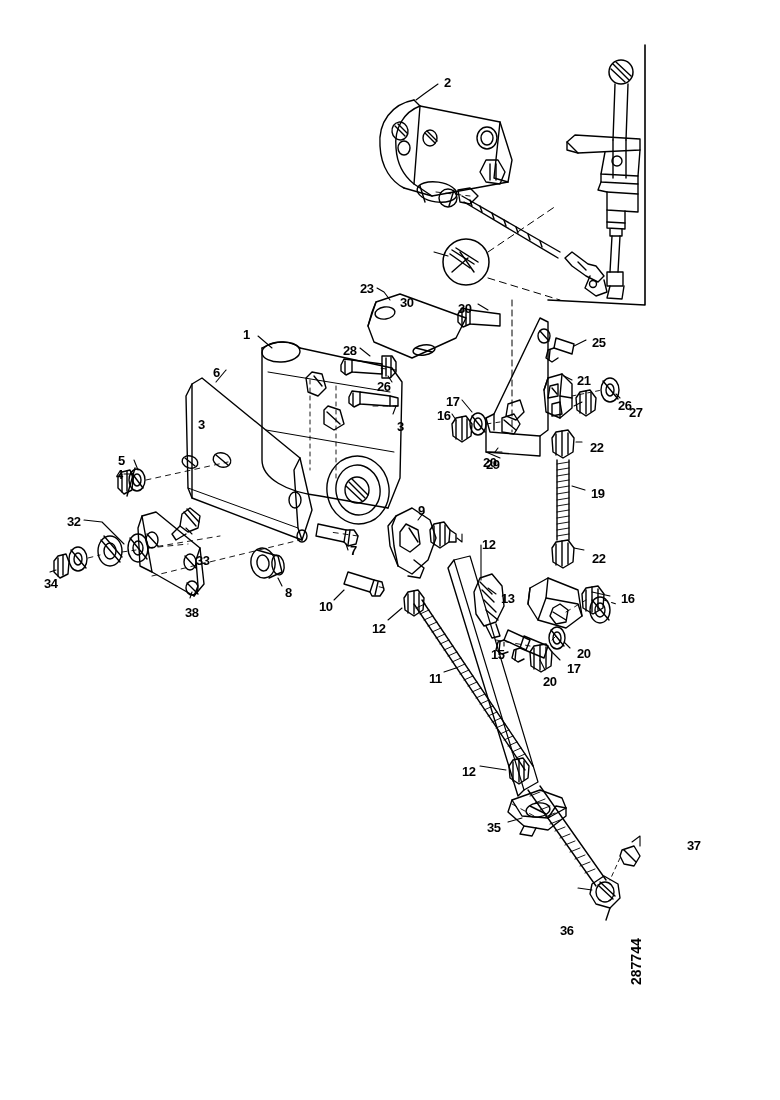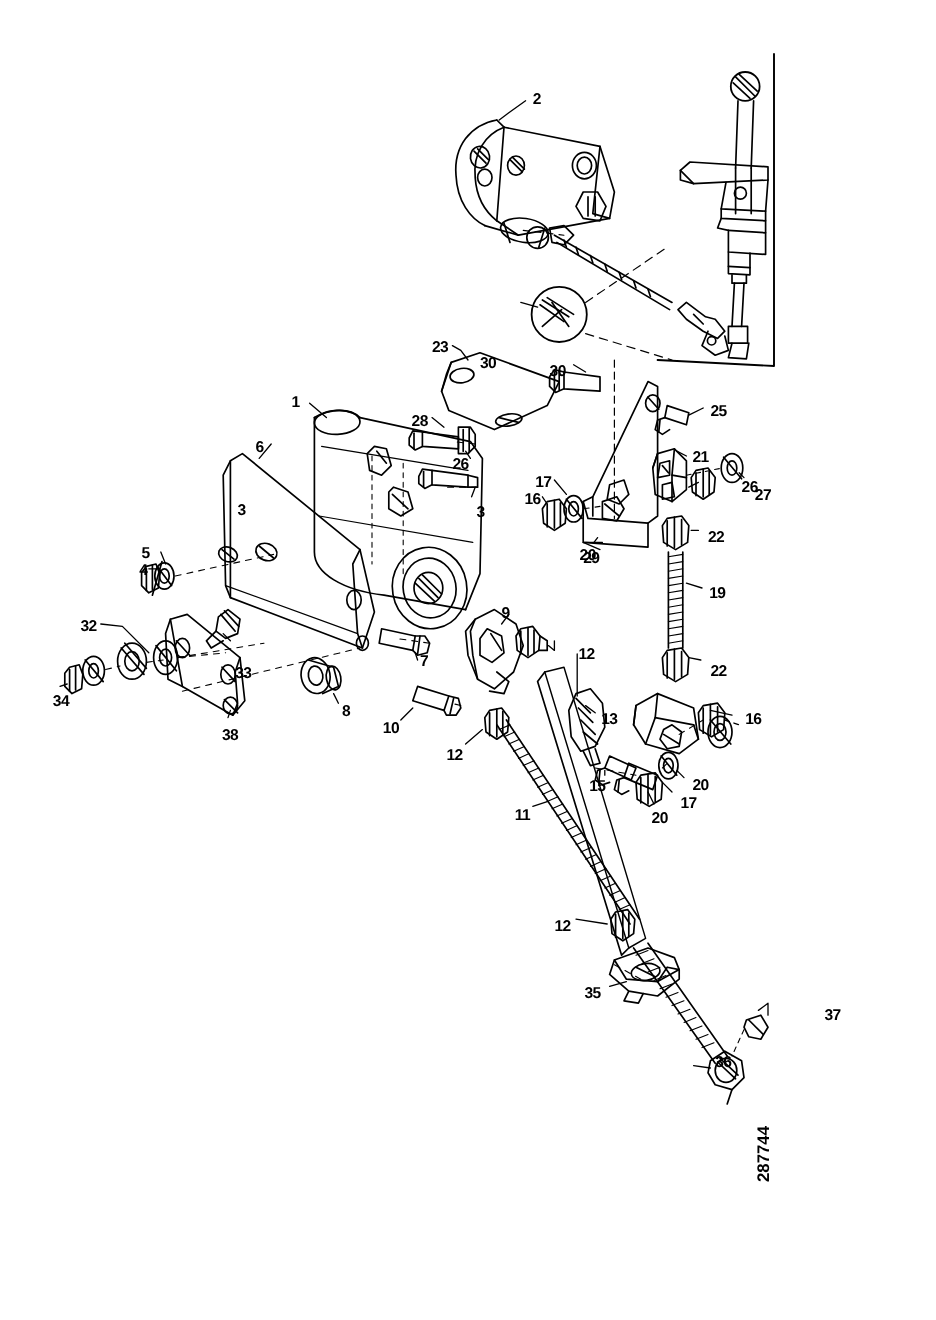--- a/index.html
+++ b/index.html
@@ -618,18 +618,18 @@
   <div class="callout" style="left:618px;top:399px;">26</div>
   <div class="callout" style="left:629px;top:406px;">27</div>
   <div class="callout" style="left:343px;top:344px;">28</div>
   <div class="callout" style="left:486px;top:458px;">29</div>
   <div class="callout" style="left:400px;top:252px;margin-top:44px;">30</div>
   <div class="callout" style="left:185px;top:606px;">38</div>
   <div class="callout" style="left:67px;top:515px;">32</div>
   <div class="callout" style="left:196px;top:534px;margin-top:20px;">33</div>
   <div class="callout" style="left:44px;top:577px;">34</div>
   <div class="callout" style="left:487px;top:821px;text-align:right;">35</div>
-  <div class="callout" style="left:560px;top:878px;margin-left:36px;">36</div>
+  <div class="callout" style="left:560px;top:924px;">36</div>
   <div class="callout" style="left:647px;top:839px;margin-left:40px;">37</div>
 
   <div id="drawing-code">287744</div>
 
 </div>
 
 </body></html>

